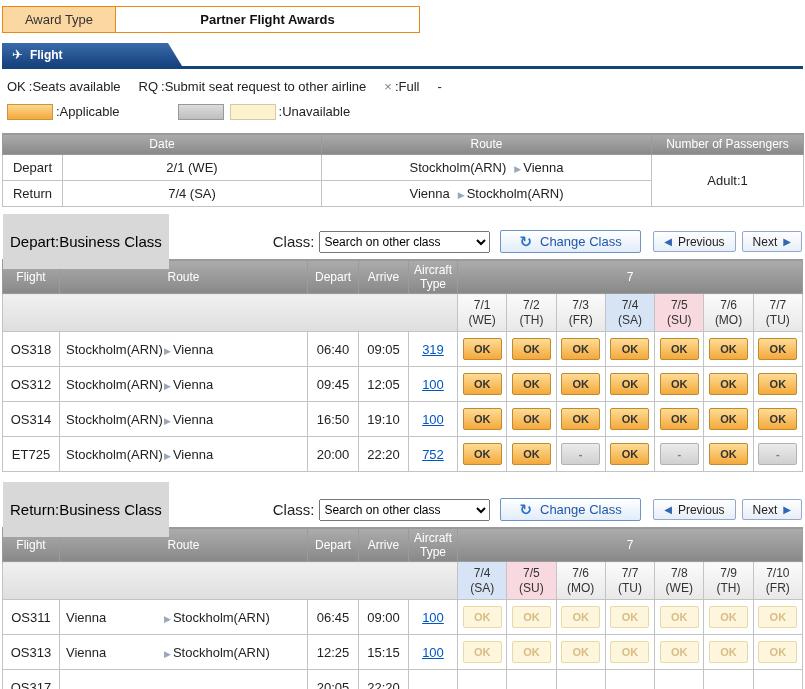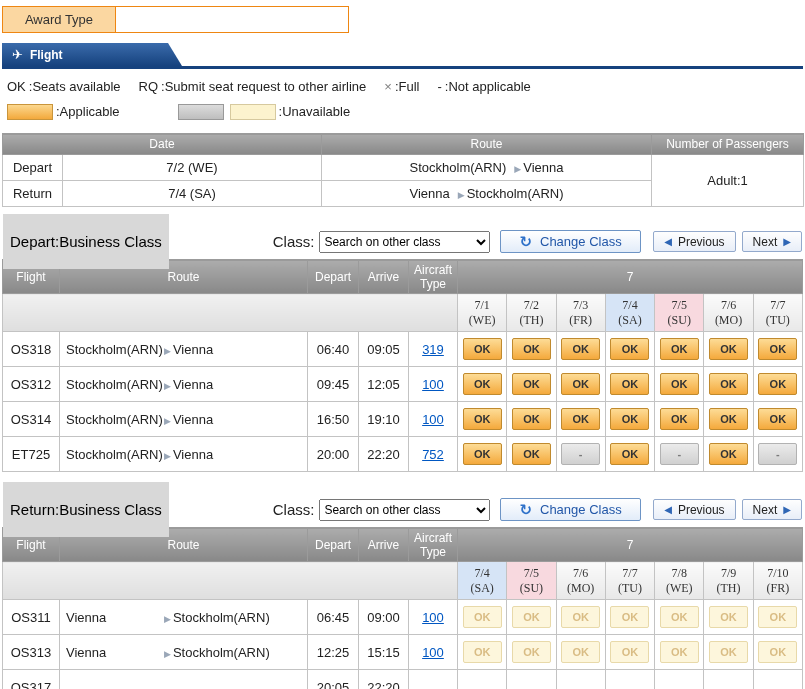--- a/index.html
+++ b/index.html
@@ -1,21 +1,21 @@
 <!DOCTYPE html>
 <html><head>
 <meta charset="utf-8">
 <style>
   *{box-sizing:border-box;}
   html,body{margin:0;padding:0;}
   body{width:805px;background:#fff;color:#222;font-family:"Liberation Sans","DejaVu Sans",sans-serif;font-size:13px;}
   .page{padding:6px 2px 4px 2px;}
 
   
-  .award-box{display:flex;width:347px;height:27px;border:1px solid #EE8612;margin-bottom:10px;}
+  .award-box{display:flex;width:418px;height:27px;border:1px solid #EE8612;margin-bottom:10px;}
   .award-label{width:113px;background:#FBD7A1;border-right:1px solid #EE8612;display:flex;align-items:center;justify-content:center;font-size:13px;color:#333;}
   .award-value{flex:1;display:flex;align-items:center;justify-content:center;font-weight:bold;font-size:13px;color:#111;}
 
   
   .tab-strip{border-bottom:3px solid #16427E;margin-bottom:10px;}
   .flight-tab{display:inline-flex;align-items:center;gap:7px;color:#fff;font-size:12px;font-weight:bold;
     background:linear-gradient(#3A6BAB,#16427E);padding:4px 34px 4px 10px;min-width:180px;
     clip-path:polygon(0 0,calc(100% - 14px) 0,100% 100%,0 100%);cursor:pointer;}
   .plane-icon{font-size:13px;}
 
@@ -53,21 +53,21 @@
   .nav-group{margin-left:auto;display:flex;gap:6px;}
   .nav-btn{height:21px;display:inline-flex;align-items:center;gap:6px;padding:0 10px;border:1px solid #93A9CC;
     border-radius:2px;background:linear-gradient(#FEFEFE,#E8EEF8);font-size:12px;color:#222;cursor:pointer;font-family:inherit;}
   .tri{color:#2F66B5;font-size:10px;line-height:1;}
 
   
   .ftab{margin-bottom:25px;}
   .hrow1 th{background:linear-gradient(#ACACAC,#888);color:#fff;font-weight:normal;font-size:12px;height:34px;
     line-height:14px;border:1px solid #9B9B9B;}
   .hrow2 th{height:38px;font-weight:normal;font-size:12px;color:#333;background:linear-gradient(#FBFBFB,#E8E8E8);
-    border:1px solid #C3C3C3;line-height:15px;font-family:Liberation Serif, serif;}
+    border:1px solid #C3C3C3;line-height:15px;}
   .hrow2 th.blank{background:linear-gradient(#F1F1F1,#DEDEDE);}
   .hrow2 th[data-day="sat"]{background:#D6E4F6;}
   .hrow2 th[data-day="sun"]{background:#F8D9DF;text-align:center;}
   .dh span{display:block;}
   .ftab td{border:1px solid #C3C3C3;height:35px;font-size:13px;text-align:center;background:#fff;}
   .ftab td.route{text-align:left;padding-left:6px;}
   .route-origin{display:inline-block;width:90px;}
   .ac-link{color:#0057C2;text-decoration:underline;cursor:pointer;font-size:13px;}
   .slot-btn{width:39px;height:22px;border-radius:2px;font-size:11px;font-weight:bold;cursor:pointer;
     font-family:inherit;padding:0;line-height:1;}
@@ -75,20 +75,21 @@
   .slot-btn[data-state="na"]{background:linear-gradient(#EBEBEB,#D0D0D0);border:1px solid #B2B2B2;color:#7A7A7A;}
   .slot-btn[data-state="dim"]{background:#FDF6DC;border:1px solid #E8D9A9;color:#D9BC84;}
 </style>
 </head>
 <body>
 
 <div class="page">
 
   <div class="award-box">
     <div class="award-label">Award Type</div>
+    <div class="award-value">Partner Flight Awards</div>
   </div>
 
   <div class="tab-strip">
     <div class="flight-tab">
       <span class="plane-icon">✈</span>
       <span>Flight</span>
     </div>
   </div>
 
   <div class="legend1">
@@ -100,21 +101,20 @@
       <span class="sym">RQ</span>
       <span>:Submit seat request to other airline</span>
     </span>
     <span class="li">
       <span class="sym sym-full">×</span>
       <span>:Full</span>
     </span>
     <span class="li">
       <span class="sym">-</span>
       <span class="na-wrap">
-        <span>:Not applicable</span>
       </span>
     </span>
   </div>
 
   <div class="legend2">
     <span class="swatch sw-applicable"></span>
     <span>:Applicable</span>
     <span class="swatch sw-gray"></span>
     <span class="swatch sw-yellow"></span>
     <span>:Unavailable</span>
@@ -130,21 +130,21 @@
     <thead>
       <tr>
         <th colspan="2">Date</th>
         <th>Route</th>
         <th>Number of Passengers</th>
       </tr>
     </thead>
     <tbody>
       <tr>
         <td>Depart</td>
-        <td>7/2 (WE)</td>
+        <td>2/1 (WE)</td>
         <td>
           <span>Stockholm(ARN)</span><span class="arrow">▶</span><span>Vienna</span>
         </td>
         <td rowspan="2">Adult:1</td>
       </tr>
       <tr>
         <td>Return</td>
         <td>7/4 (SA)</td>
         <td>
           <span>Vienna</span><span class="arrow">▶</span><span>Stockholm(ARN)</span>

